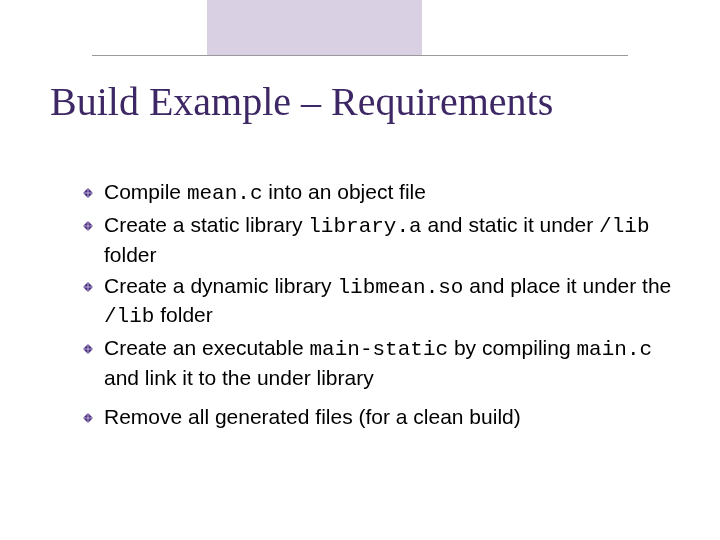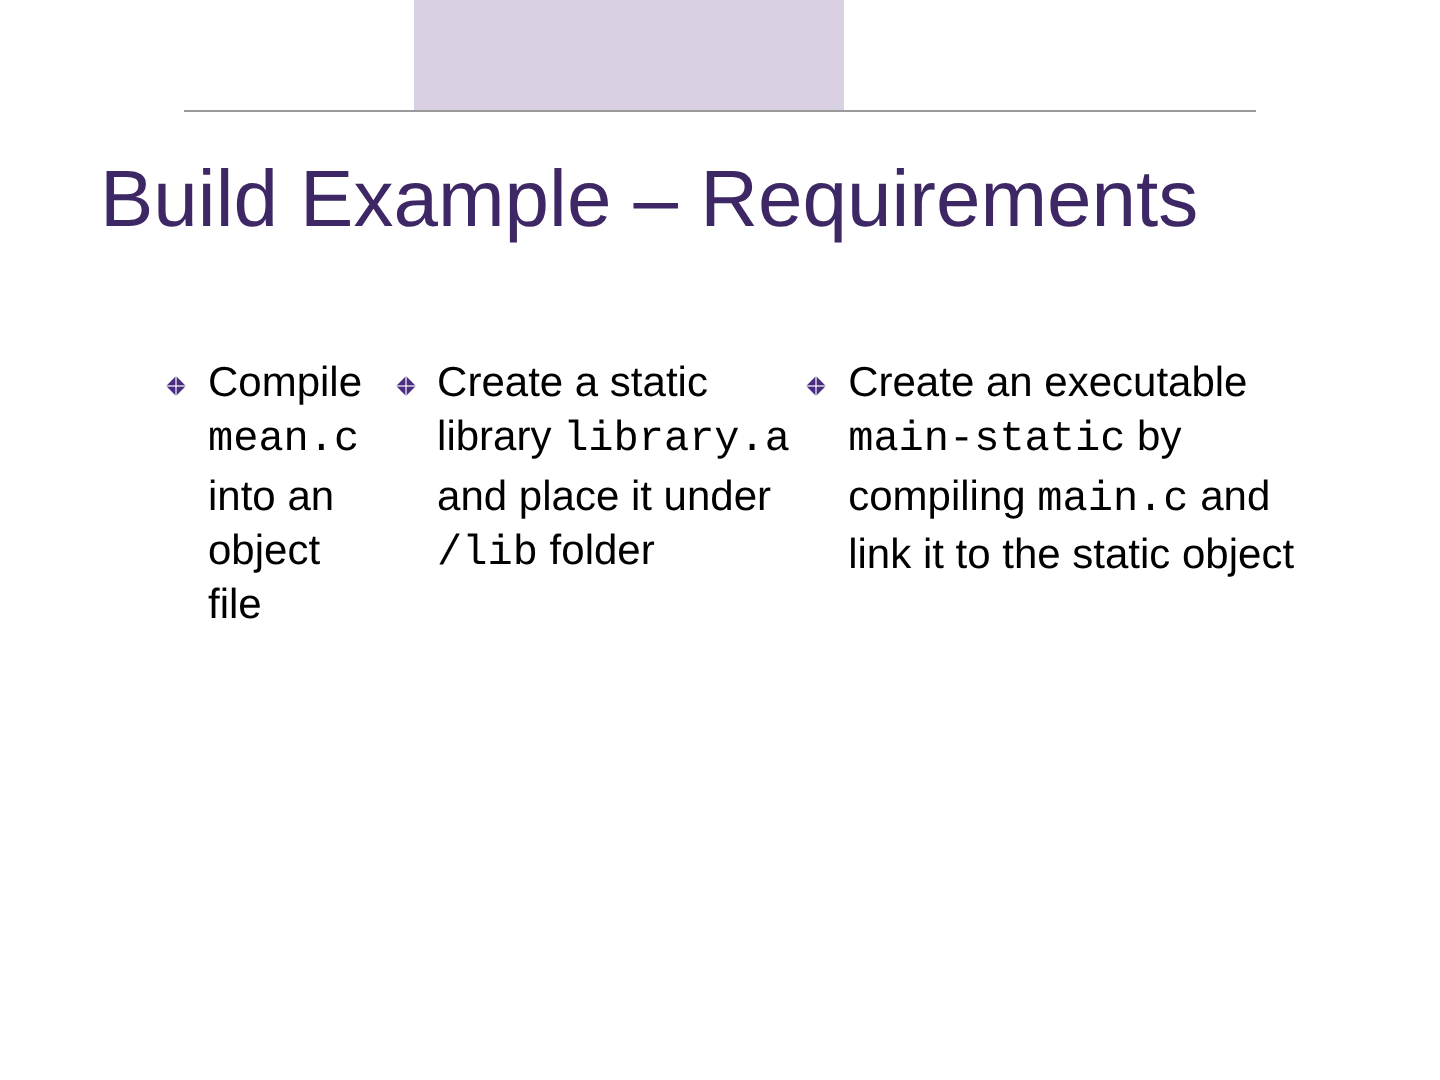--- a/index.html
+++ b/index.html
@@ -32,32 +32,33 @@
     left: 207px;
     width: 215px;
     height: 55px;
     background: #d9d0e3;
   }
   .title {
     position: absolute;
     top: 78px;
     left: 50px;
     font-size: 40px;
-    font-family: Liberation Sans, sans-serif;
+    font-family: Liberation Serif, serif;
     color: #3d2764;
     font-weight: 400;
     letter-spacing: 0px;
     white-space: nowrap;
   }
   .body {
     position: absolute;
     top: 178px;
     left: 82px;
     width: 590px;
     display: flex;
+    flex-direction: column;
     gap: 4px;
   }
   .item {
     display: flex;
     flex-direction: row;
     align-items: flex-start;
     gap: 10px;
     font-size: 21px;
     line-height: 1.3;
     color: #000000;
@@ -104,33 +105,57 @@
 
     <div class="item">
       <span class="bullet">
         <svg width="12" height="12" viewBox="0 0 12 12">
           <rect x="3" y="3" width="6" height="6" transform="rotate(45 6 6)" fill="#4b2e83" stroke="#4b2e83"></rect>
           <line x1="6" y1="1" x2="6" y2="11" stroke="#ffffff" stroke-width="0.6"></line>
           <line x1="1" y1="6" x2="11" y2="6" stroke="#ffffff" stroke-width="0.6"></line>
         </svg>
       </span>
       <span class="text">
-        <span>Create a static library </span><span class="mono">library.a</span><span> and place it under </span><span class="mono">/lib</span><span> folder</span>
+        <span>Create a static library </span><span class="mono">library.a</span><span> and static it under </span><span class="mono">/lib</span><span> folder</span>
       </span>
     </div>
-
 
     <div class="item">
       <span class="bullet">
         <svg width="12" height="12" viewBox="0 0 12 12">
           <rect x="3" y="3" width="6" height="6" transform="rotate(45 6 6)" fill="#4b2e83" stroke="#4b2e83"></rect>
           <line x1="6" y1="1" x2="6" y2="11" stroke="#ffffff" stroke-width="0.6"></line>
           <line x1="1" y1="6" x2="11" y2="6" stroke="#ffffff" stroke-width="0.6"></line>
         </svg>
       </span>
       <span class="text">
-        <span>Create an executable </span><span class="mono">main-static</span><span> by compiling </span><span class="mono">main.c</span><span> and link it to the static object</span>
+        <span>Create a dynamic library </span><span class="mono">libmean.so</span><span> and place it under the </span><span class="mono">/lib</span><span> folder</span>
+      </span>
+    </div>
+
+    <div class="item">
+      <span class="bullet">
+        <svg width="12" height="12" viewBox="0 0 12 12">
+          <rect x="3" y="3" width="6" height="6" transform="rotate(45 6 6)" fill="#4b2e83" stroke="#4b2e83"></rect>
+          <line x1="6" y1="1" x2="6" y2="11" stroke="#ffffff" stroke-width="0.6"></line>
+          <line x1="1" y1="6" x2="11" y2="6" stroke="#ffffff" stroke-width="0.6"></line>
+        </svg>
+      </span>
+      <span class="text">
+        <span>Create an executable </span><span class="mono">main-static</span><span> by compiling </span><span class="mono">main.c</span><span> and link it to the under library</span>
       </span>
     </div>
 
 
+    <div class="item" style="margin-top:8px;">
+      <span class="bullet">
+        <svg width="12" height="12" viewBox="0 0 12 12">
+          <rect x="3" y="3" width="6" height="6" transform="rotate(45 6 6)" fill="#4b2e83" stroke="#4b2e83"></rect>
+          <line x1="6" y1="1" x2="6" y2="11" stroke="#ffffff" stroke-width="0.6"></line>
+          <line x1="1" y1="6" x2="11" y2="6" stroke="#ffffff" stroke-width="0.6"></line>
+        </svg>
+      </span>
+      <span class="text">
+        <span>Remove all generated files (for a clean build)</span><span class="mono"></span><span></span><span class="mono"></span><span></span>
+      </span>
+    </div>
   </div>
 </div>
 
 </body></html>

